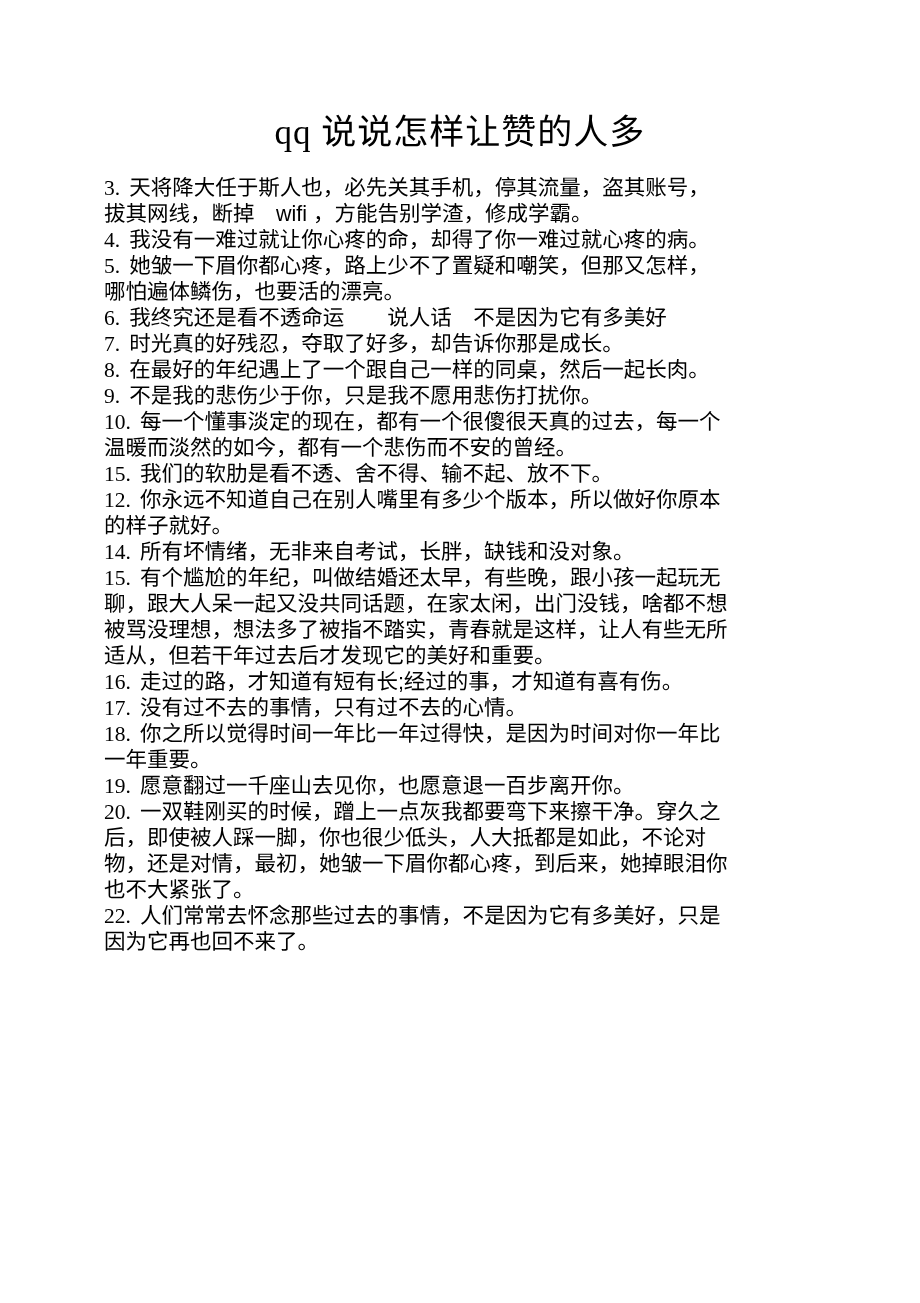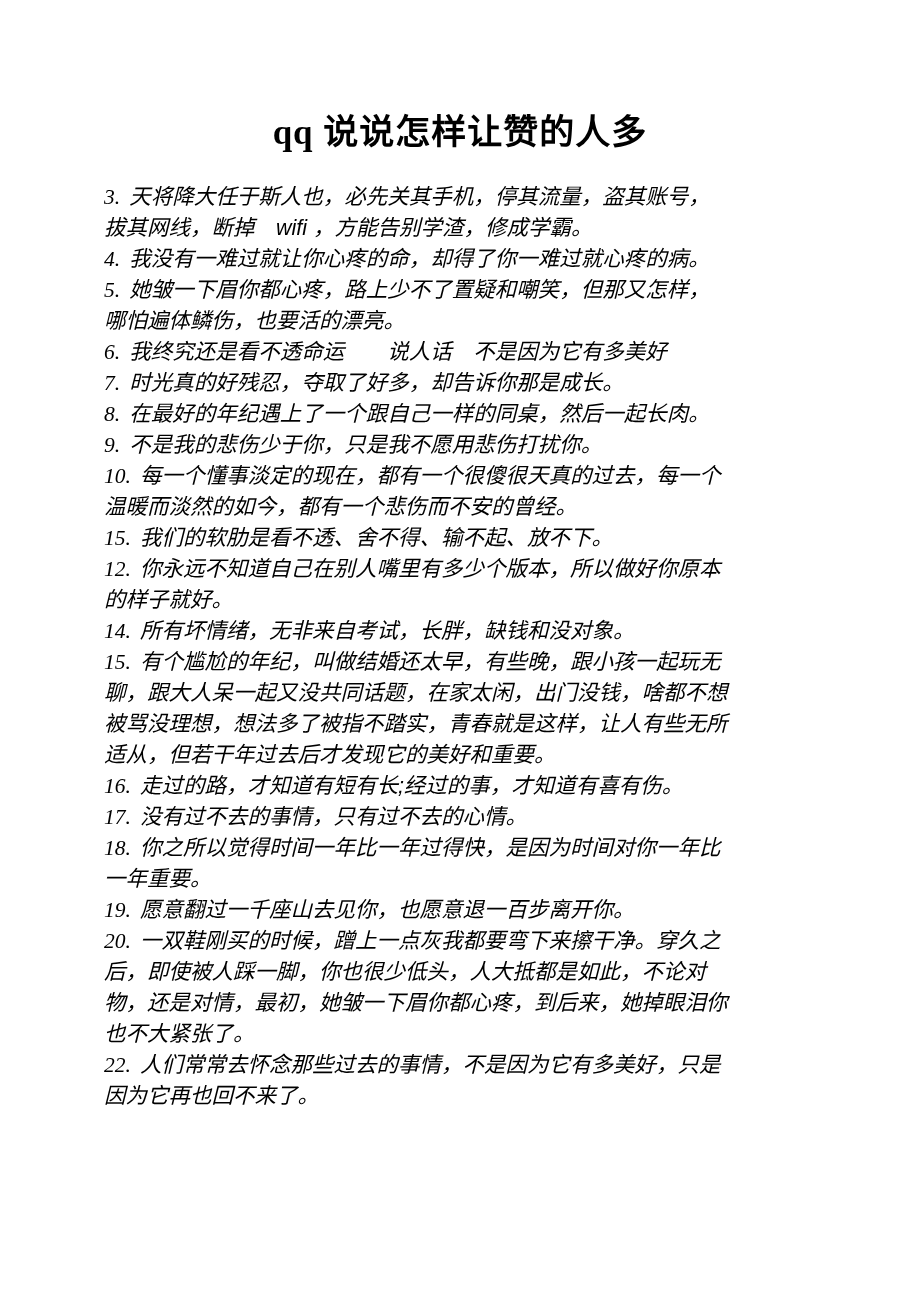--- a/index.html
+++ b/index.html
@@ -15,42 +15,41 @@
     color: #000000;
     overflow: hidden;
     font-family: "Liberation Sans", "DejaVu Sans", sans-serif;
   }
   .doc-title {
     margin: 0;
     padding-top: 110px;
     font-family: "Liberation Serif", "DejaVu Serif", serif;
     font-size: 35px;
     line-height: 46px;
-    font-weight: 700;
+    font-weight: 400;
     text-align: center;
     letter-spacing: 1px;
     color: #000000;
   }
   .section-heading {
     margin: 2px 0 0 0;
     font-family: "Liberation Serif", "DejaVu Serif", serif;
     font-size: 26px;
     line-height: 40px;
     font-weight: 700;
     text-align: center;
     color: #000000;
   }
   .quote-list {
-    margin: 26px 0 0 104px;
+    margin: 19px 0 0 104px;
     width: 624px;
     font-size: 21.5px;
-    line-height: 31px;
+    line-height: 26px;
     text-align: left;
     color: #000000;
-    font-style: italic;
   }
   .quote-item {
     margin: 0;
     padding: 0;
     word-break: break-all;
     overflow-wrap: break-word;
   }
   .item-number {
     font-family: "Liberation Serif", "DejaVu Serif", serif;
     padding-right: 9px;

